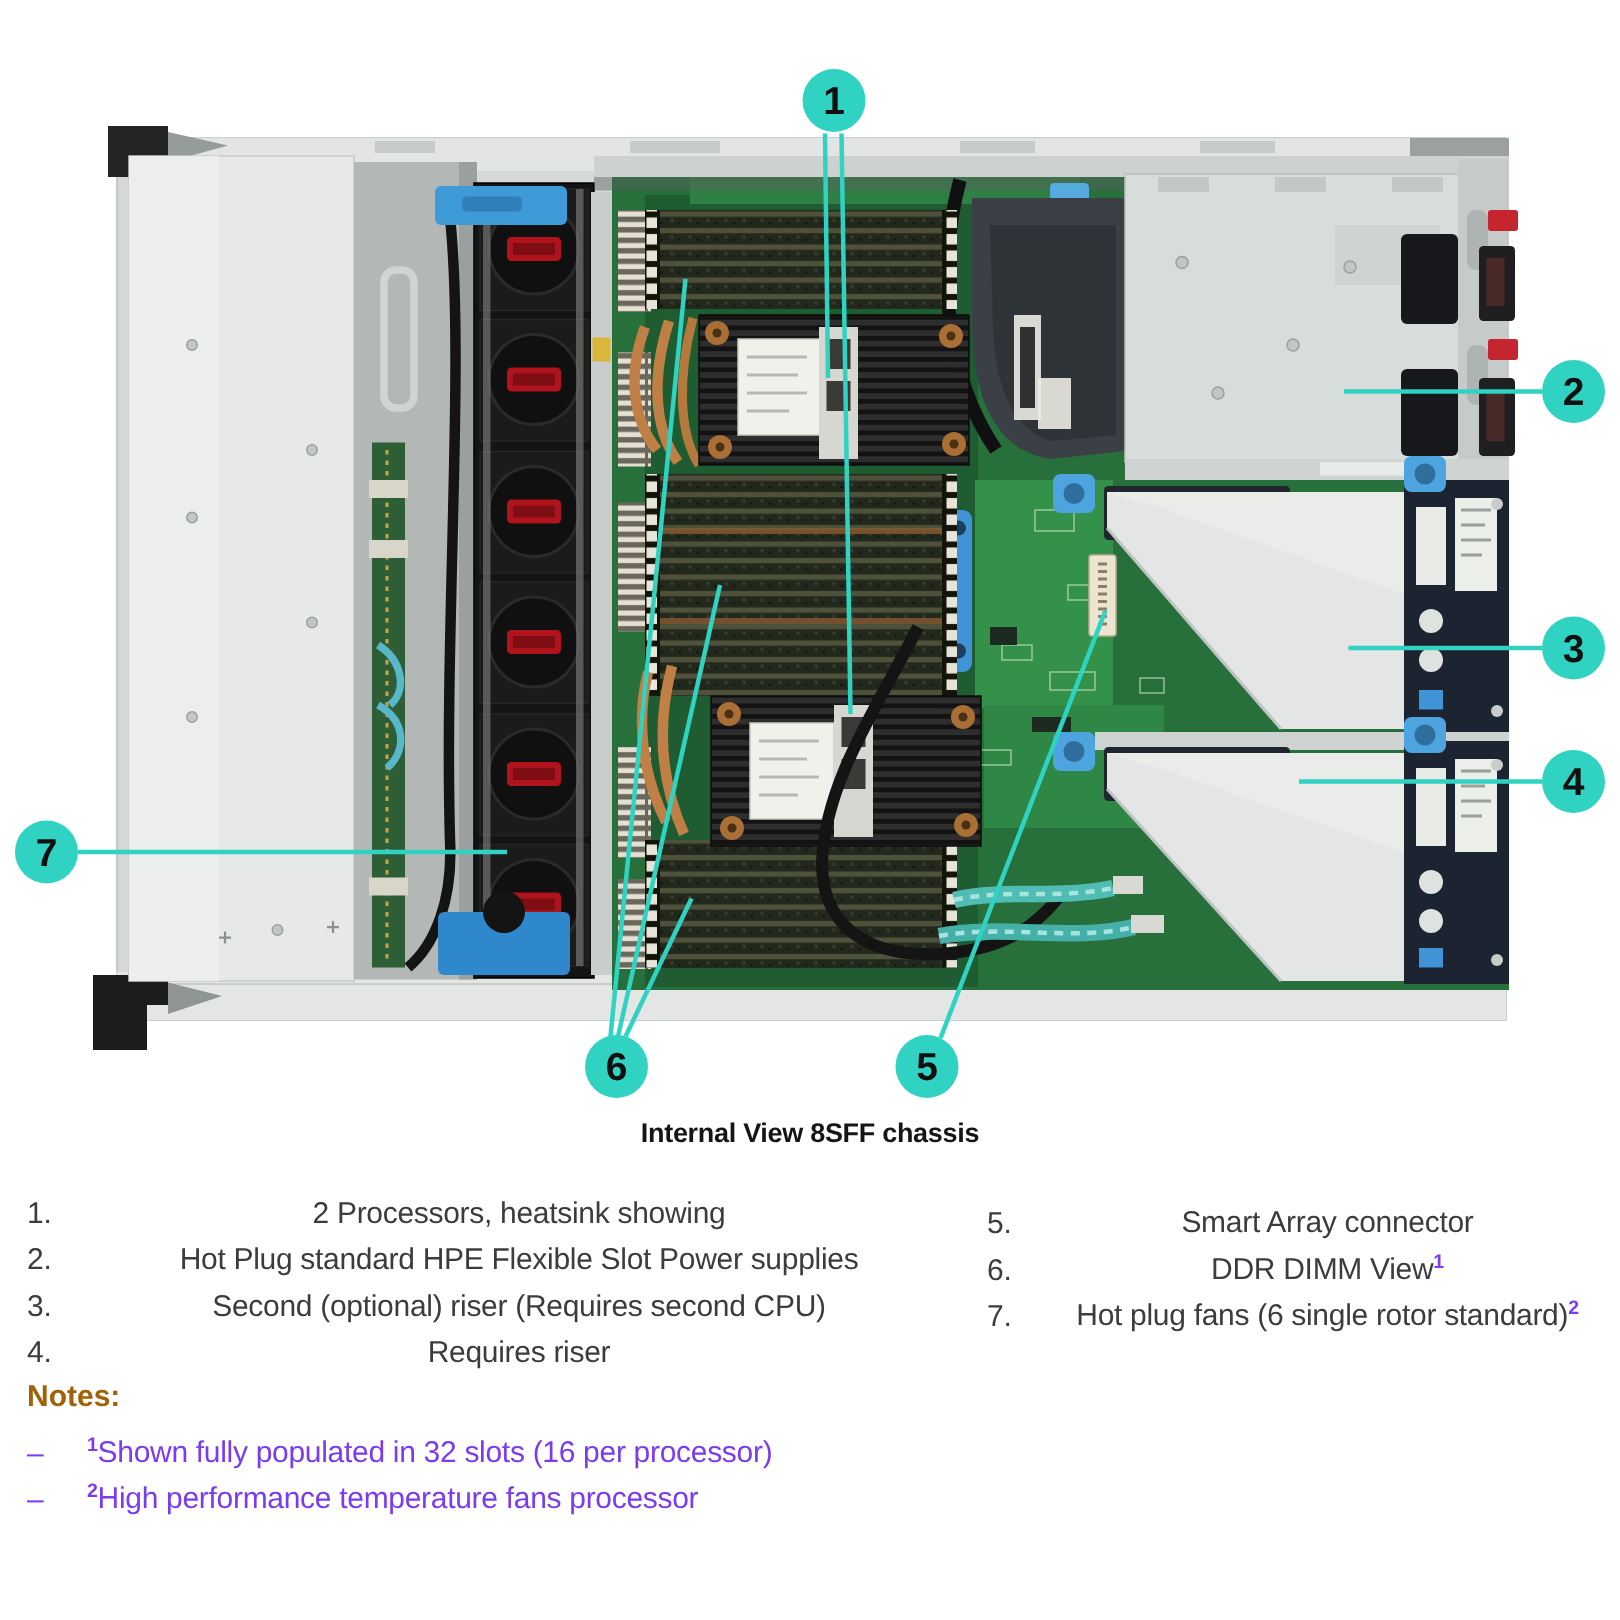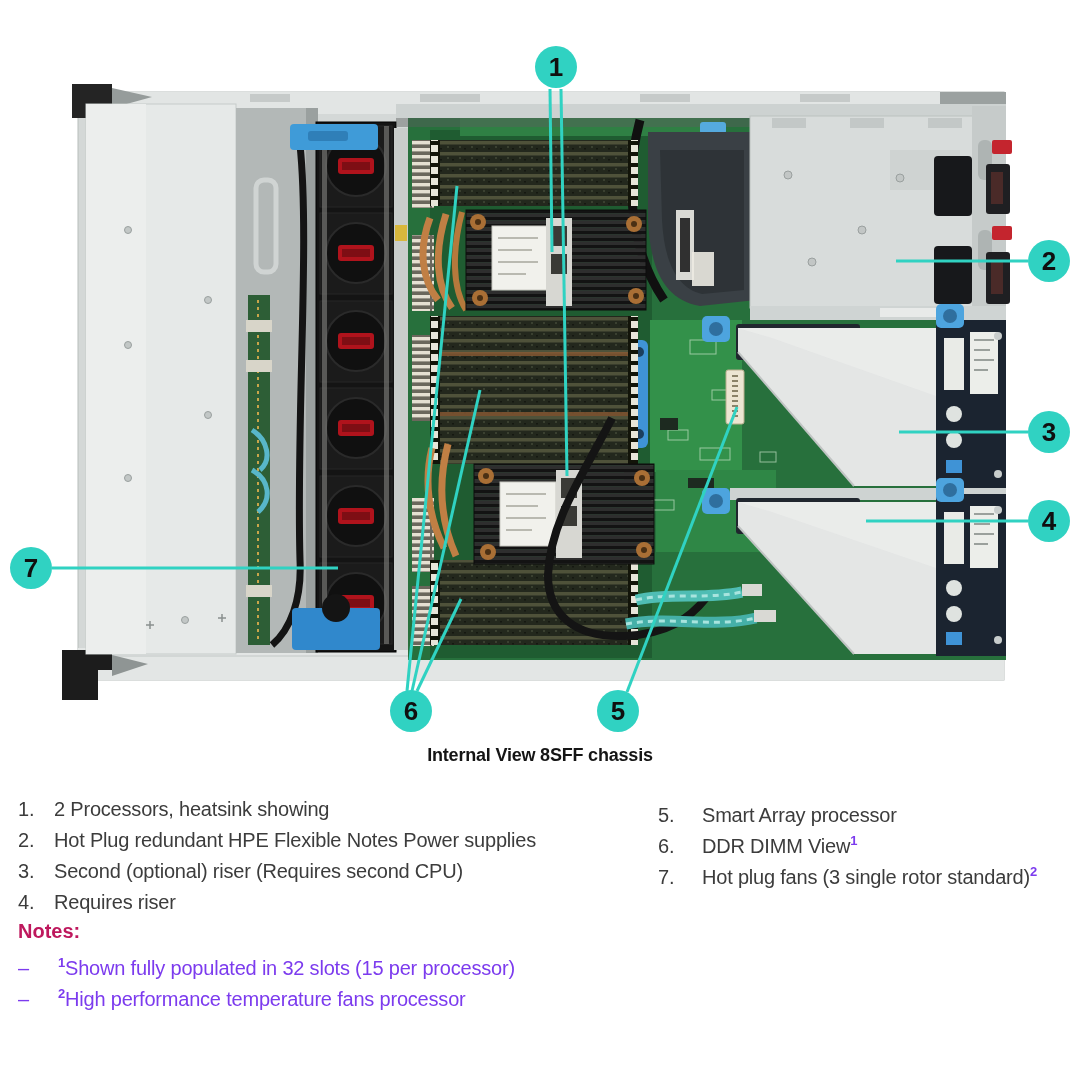--- a/index.html
+++ b/index.html
@@ -10,23 +10,23 @@
            display:flex;align-items:center;justify-content:center;
            font-weight:bold;font-size:26px;color:#101010;line-height:1;}
   .caption{position:absolute;top:745px;left:0;width:1080px;text-align:center;
            font-weight:bold;font-size:18px;letter-spacing:-0.2px;color:#151515;}
   .legend{position:absolute;font-size:20px;color:#3c3c3c;letter-spacing:-0.2px;}
   .legend-left{left:18px;top:794px;width:620px;}
   .legend-right{left:658px;top:794px;width:410px;}
   .lrow{display:flex;height:31px;align-items:baseline;line-height:31px;}
   .lrow .num{flex:0 0 36px;}
   .legend-right .lrow .num{flex:0 0 44px;}
-  .lrow .txt{flex:1;white-space:nowrap;}
+  .lrow .txt{flex:1;white-space:nowrap;text-align:center;}
   sup.psup{color:#7c3bee;font-size:13px;font-weight:bold;}
-  .notes-label{position:absolute;left:18px;top:920px;font-size:20px;font-weight:bold;color:#be185d;}
+  .notes-label{position:absolute;left:18px;top:920px;font-size:20px;font-weight:bold;color:#a16207;}
   .notes{position:absolute;left:18px;top:947px;font-size:20px;color:#7c3bee;letter-spacing:-0.2px;}
   .nrow{display:flex;height:31px;align-items:baseline;line-height:31px;}
   .nrow .dash{flex:0 0 40px;}
   .nrow .ntxt{white-space:nowrap;}
   .nrow sup{font-size:13px;font-weight:bold;}
 </style>
 </head>
 <body>
 
 <div class="page">
@@ -402,52 +402,52 @@
 
   <div class="caption">Internal View 8SFF chassis</div>
 
   <div class="legend legend-left">
     <div class="lrow">
       <span class="num">1.</span>
       <span class="txt">2 Processors, heatsink showing</span>
     </div>
     <div class="lrow">
       <span class="num">2.</span>
-      <span class="txt">Hot Plug redundant HPE Flexible Notes Power supplies</span>
+      <span class="txt">Hot Plug standard HPE Flexible Slot Power supplies</span>
     </div>
     <div class="lrow">
       <span class="num">3.</span>
       <span class="txt">Second (optional) riser (Requires second CPU)</span>
     </div>
     <div class="lrow">
       <span class="num">4.</span>
       <span class="txt">Requires riser</span>
     </div>
   </div>
 
   <div class="legend legend-right">
     <div class="lrow">
       <span class="num">5.</span>
-      <span class="txt"><span>Smart Array processor</span><sup class="psup"></sup></span>
+      <span class="txt"><span>Smart Array connector</span><sup class="psup"></sup></span>
     </div>
     <div class="lrow">
       <span class="num">6.</span>
       <span class="txt"><span>DDR DIMM View</span><sup class="psup">1</sup></span>
     </div>
     <div class="lrow">
       <span class="num">7.</span>
-      <span class="txt"><span>Hot plug fans (3 single rotor standard)</span><sup class="psup">2</sup></span>
+      <span class="txt"><span>Hot plug fans (6 single rotor standard)</span><sup class="psup">2</sup></span>
     </div>
   </div>
 
   <div class="notes-label">Notes:</div>
   <div class="notes">
     <div class="nrow">
       <span class="dash">–</span>
-      <span class="ntxt"><sup>1</sup><span>Shown fully populated in 32 slots (15 per processor)</span></span>
+      <span class="ntxt"><sup>1</sup><span>Shown fully populated in 32 slots (16 per processor)</span></span>
     </div>
     <div class="nrow">
       <span class="dash">–</span>
       <span class="ntxt"><sup>2</sup><span>High performance temperature fans processor</span></span>
     </div>
   </div>
 
 </div>
 
 </body></html>

